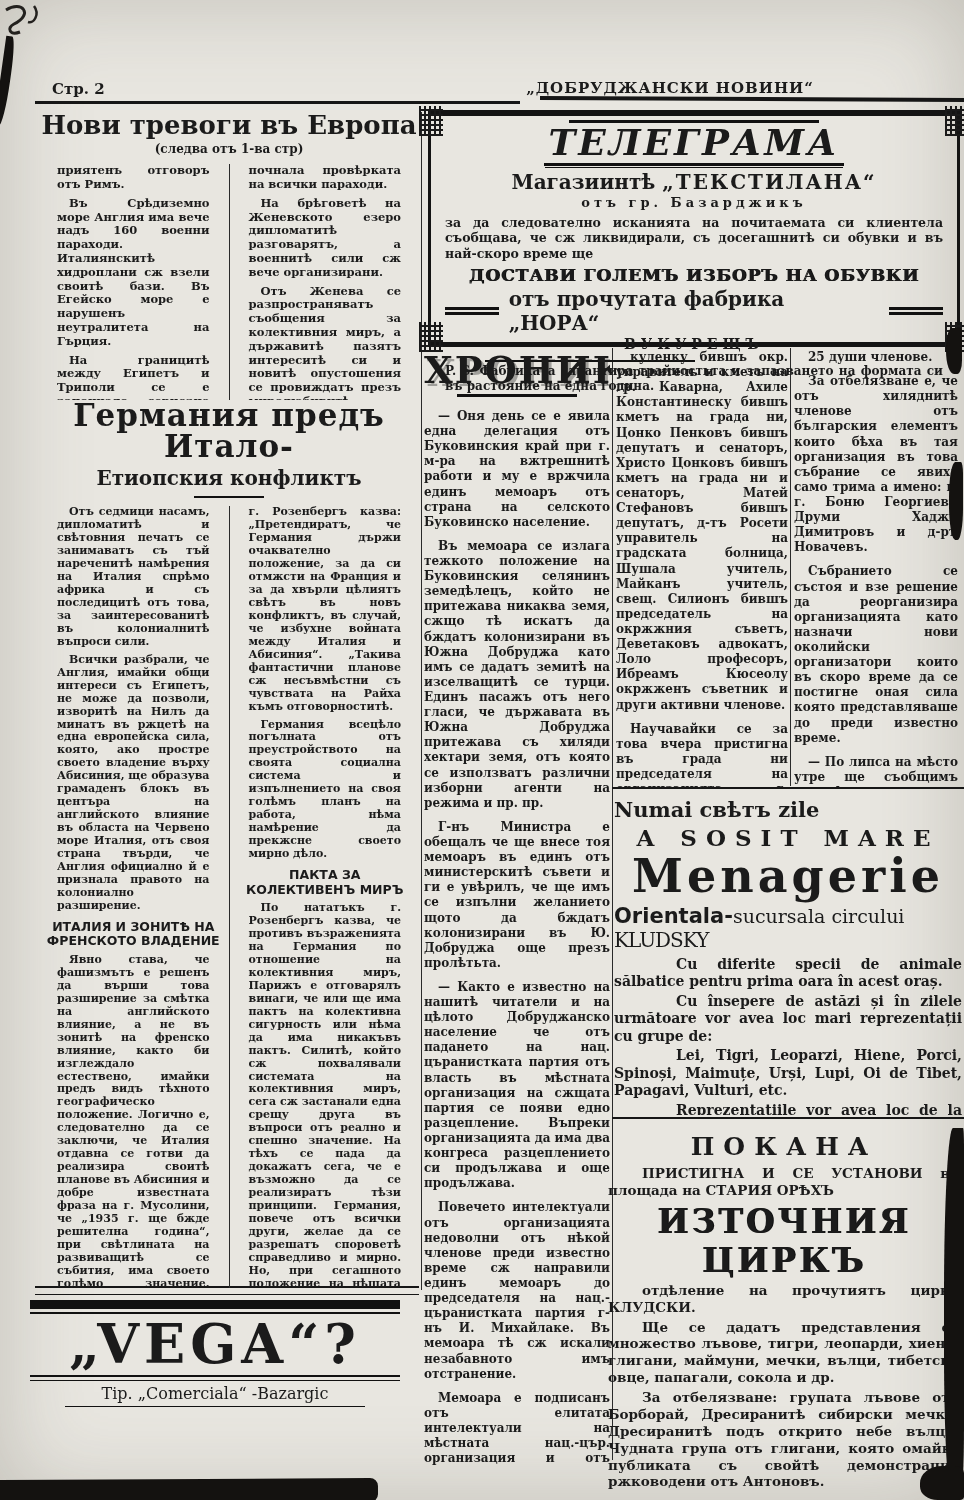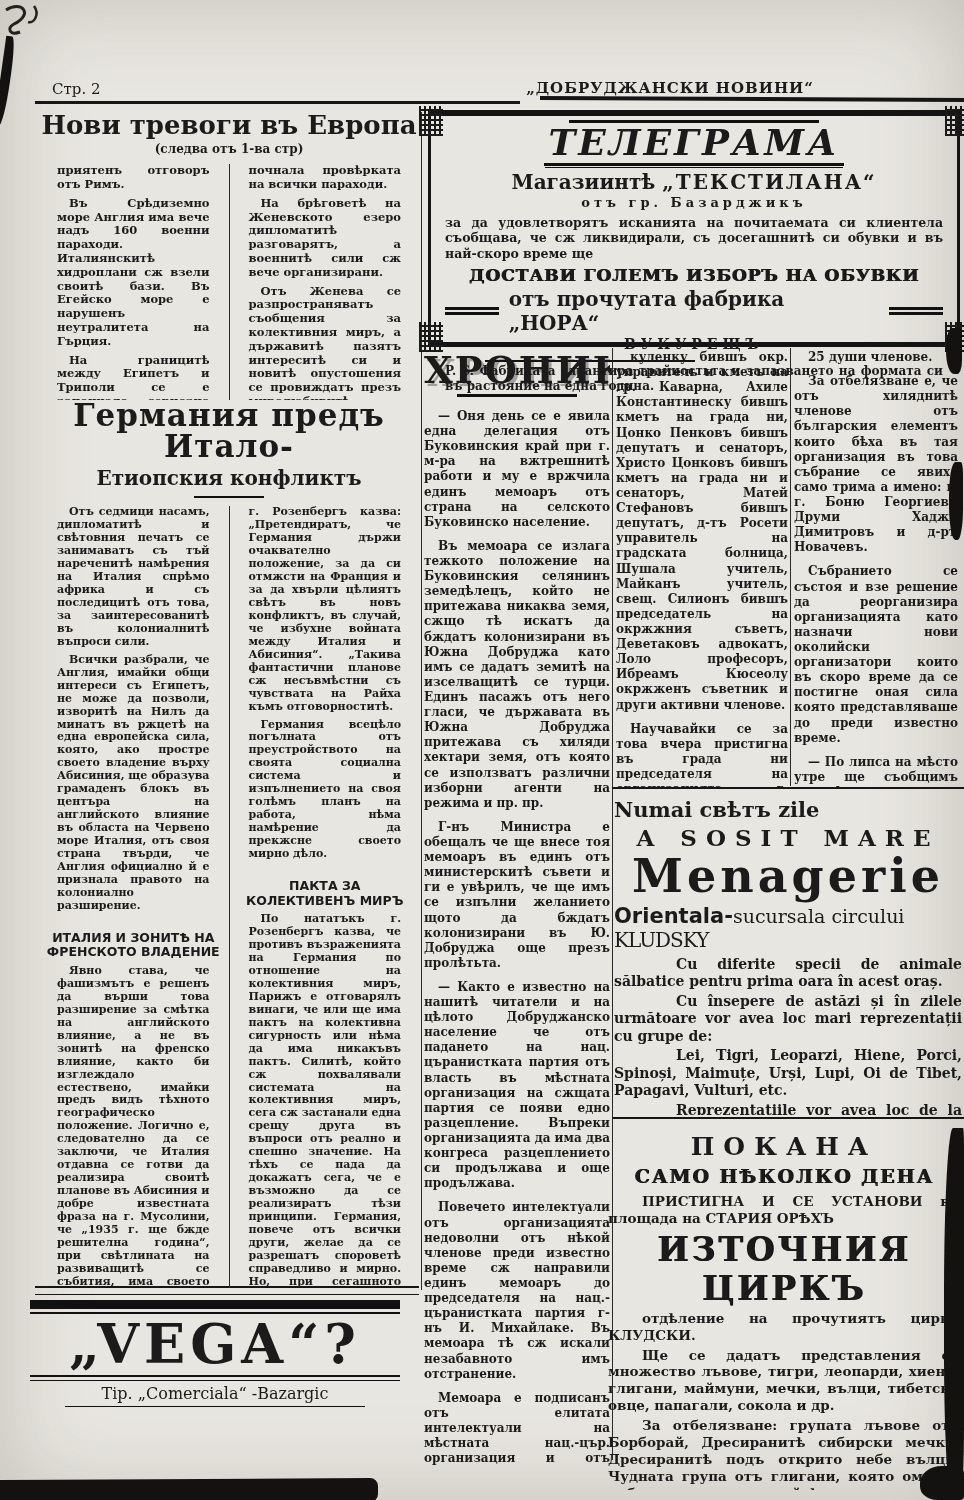--- a/index.html
+++ b/index.html
@@ -12,24 +12,24 @@
   .rule{position:absolute;background:#161616;}
   .vline{position:absolute;background:#2a2a2a;width:1px;}
   .blob{position:absolute;background:#141210;}
 
   
   .txt{font-weight:bold;text-align:justify;}
   .txt p{margin:0 12px 5px;text-indent:12px;}
   .txt p.noind{text-indent:0;}
   .txt p.gap{margin-top:22px;}
   .shead{font-family:"DejaVu Sans","Liberation Sans",sans-serif;font-weight:bold;
-         font-size:12.5px;line-height:1.15;text-align:center;margin:18px 0 5px;text-indent:0;}
-
-  
-  .hdr-page{position:absolute;left:52px;top:80px;font-size:15px;font-weight:normal;}
+         font-size:12.5px;line-height:1.15;text-align:center;margin:7px 0 5px;text-indent:0;}
+
+  
+  .hdr-page{position:absolute;left:52px;top:80px;font-size:15px;font-weight:bold;}
   .hdr-mast{position:absolute;left:430px;top:79px;width:480px;text-align:center;
             font-size:15px;font-weight:bold;letter-spacing:1px;}
 
   
   .europe{position:absolute;left:38px;top:112px;width:382px;height:288px;overflow:hidden;}
   .eu-title{font-size:26px;font-weight:bold;text-align:center;margin:0;line-height:1.05;}
   .eu-sub{font-size:12px;font-weight:bold;text-align:center;margin:3px 0 8px;}
   .cols{display:flex;}
   .cols .c{width:50%;padding:0 7px;}
   .cols .c + .c{border-left:1px solid #2a2a2a;}
@@ -153,21 +153,21 @@
     <div class="orn" style="left:-12px;bottom:-10px;"></div>
     <div class="orn" style="right:-12px;bottom:-10px;"></div>
     <div class="tg-topline"></div>
     <div class="tg-title">ТЕЛЕГРАМА</div>
     <div class="tg-underline"></div>
     <div class="tg-shop">
       <span>Магазиинтѣ</span>
       <span class="shopname">„ТЕКСТИЛАНА“</span>
     </div>
     <div class="tg-city">отъ гр. Базарджикъ</div>
-    <p class="tg-body">за да удовлетворятъ исканията на почитаемата си клиентела съобщава, че сж ликвидирали, съ досегашнитѣ си обувки и въ най-скоро време ще</p>
+    <p class="tg-body">за да следователно исканията на почитаемата си клиентела съобщава, че сж ликвидирали, съ досегашнитѣ си обувки и въ най-скоро време ще</p>
     <div class="tg-banner">ДОСТАВИ ГОЛЕМЪ ИЗБОРЪ НА ОБУВКИ</div>
     <div class="tg-factory">
       <span class="dbar"></span>
       <span>отъ прочутата фабрика „НОРА“</span>
       <span class="dbar"></span>
     </div>
     <div class="tg-bucuresti">ВУКУРЕЩЪ</div>
     <div class="tg-psrule"></div>
     <p class="tg-ps">P. S. Фабриката гарантира трайностьта и запазването на формата си въ растояние на една година.</p>
   </div>
@@ -235,21 +235,20 @@
       <p>Cu diferite specii de animale sălbatice pentru prima oara în acest oraș.</p>
       <p>Cu însepere de astăzi și în zilele următoare vor avea loc mari reprezentații cu grupe de:</p>
       <p>Lei, Tigri, Leoparzi, Hiene, Porci, Spinoși, Maimuțe, Urși, Lupi, Oi de Tibet, Papagavi, Vulturi, etc.</p>
       <p>Reprezentațiile vor avea loc de la ora 4 p. m. până la 11 seara. Hrana animalelor la ora 9 seara.</p>
 
     </div>
   </div>
 
   <div class="circus">
     <div class="ci-title">ПОКАНА</div>
-    <div class="ci-sub">САМО НѢКОЛКО ДЕНА</div>
     <div class="txt">
       <p>ПРИСТИГНА И СЕ УСТАНОВИ въ площада на СТАРИЯ ОРѢХЪ</p>
     </div>
     <div class="ci-big">ИЗТОЧНИЯ ЦИРКЪ</div>
     <div class="txt">
       <p class="noind">отдѣление на прочутиятъ циркъ КЛУДСКИ.</p>
       <p>Ще се дадатъ представления съ множество лъвове, тигри, леопарди, хиени, глигани, маймуни, мечки, вълци, тибетски овце, папагали, сокола и др.</p>
       <p>За отбелязване: групата лъвове отъ Борборай, Дресиранитѣ сибирски мечки. Дресиранитѣ подъ открито небе вълци. Чудната група отъ глигани, която омайва публиката съ свойтѣ демонстрации ржководени отъ Антоновъ.</p>
 
     </div>

